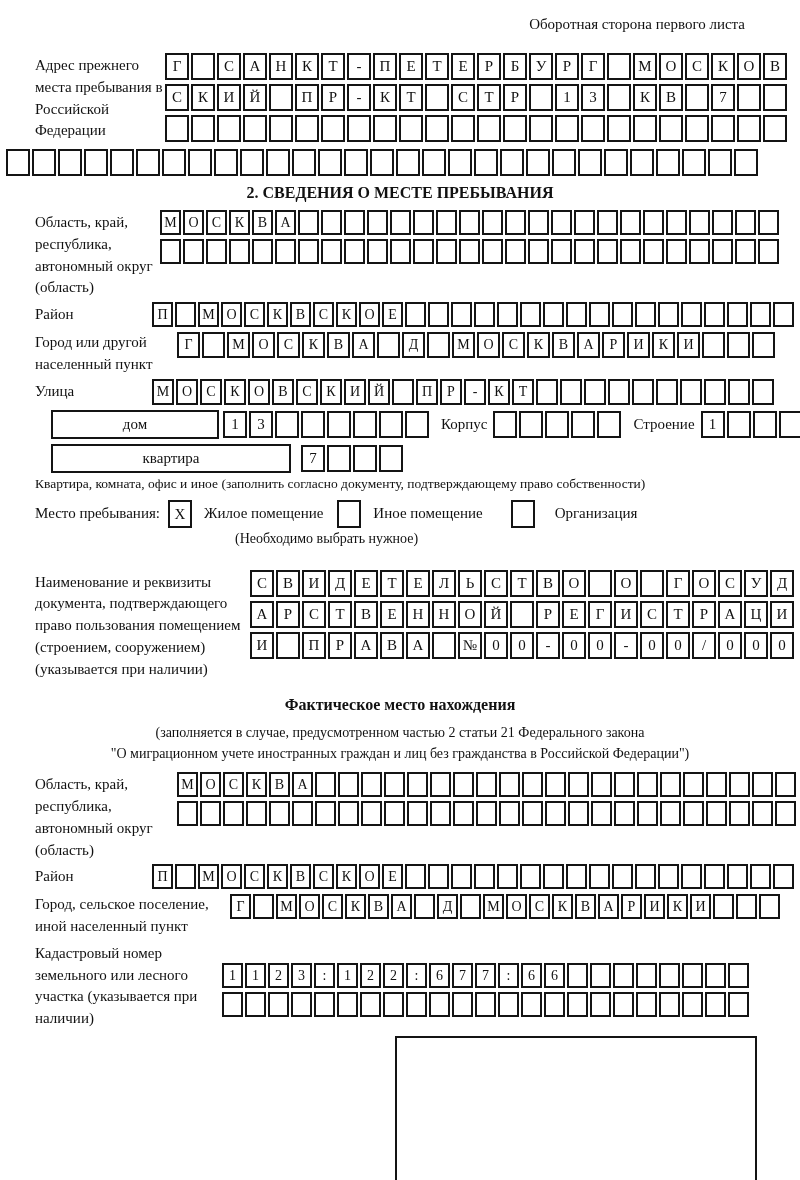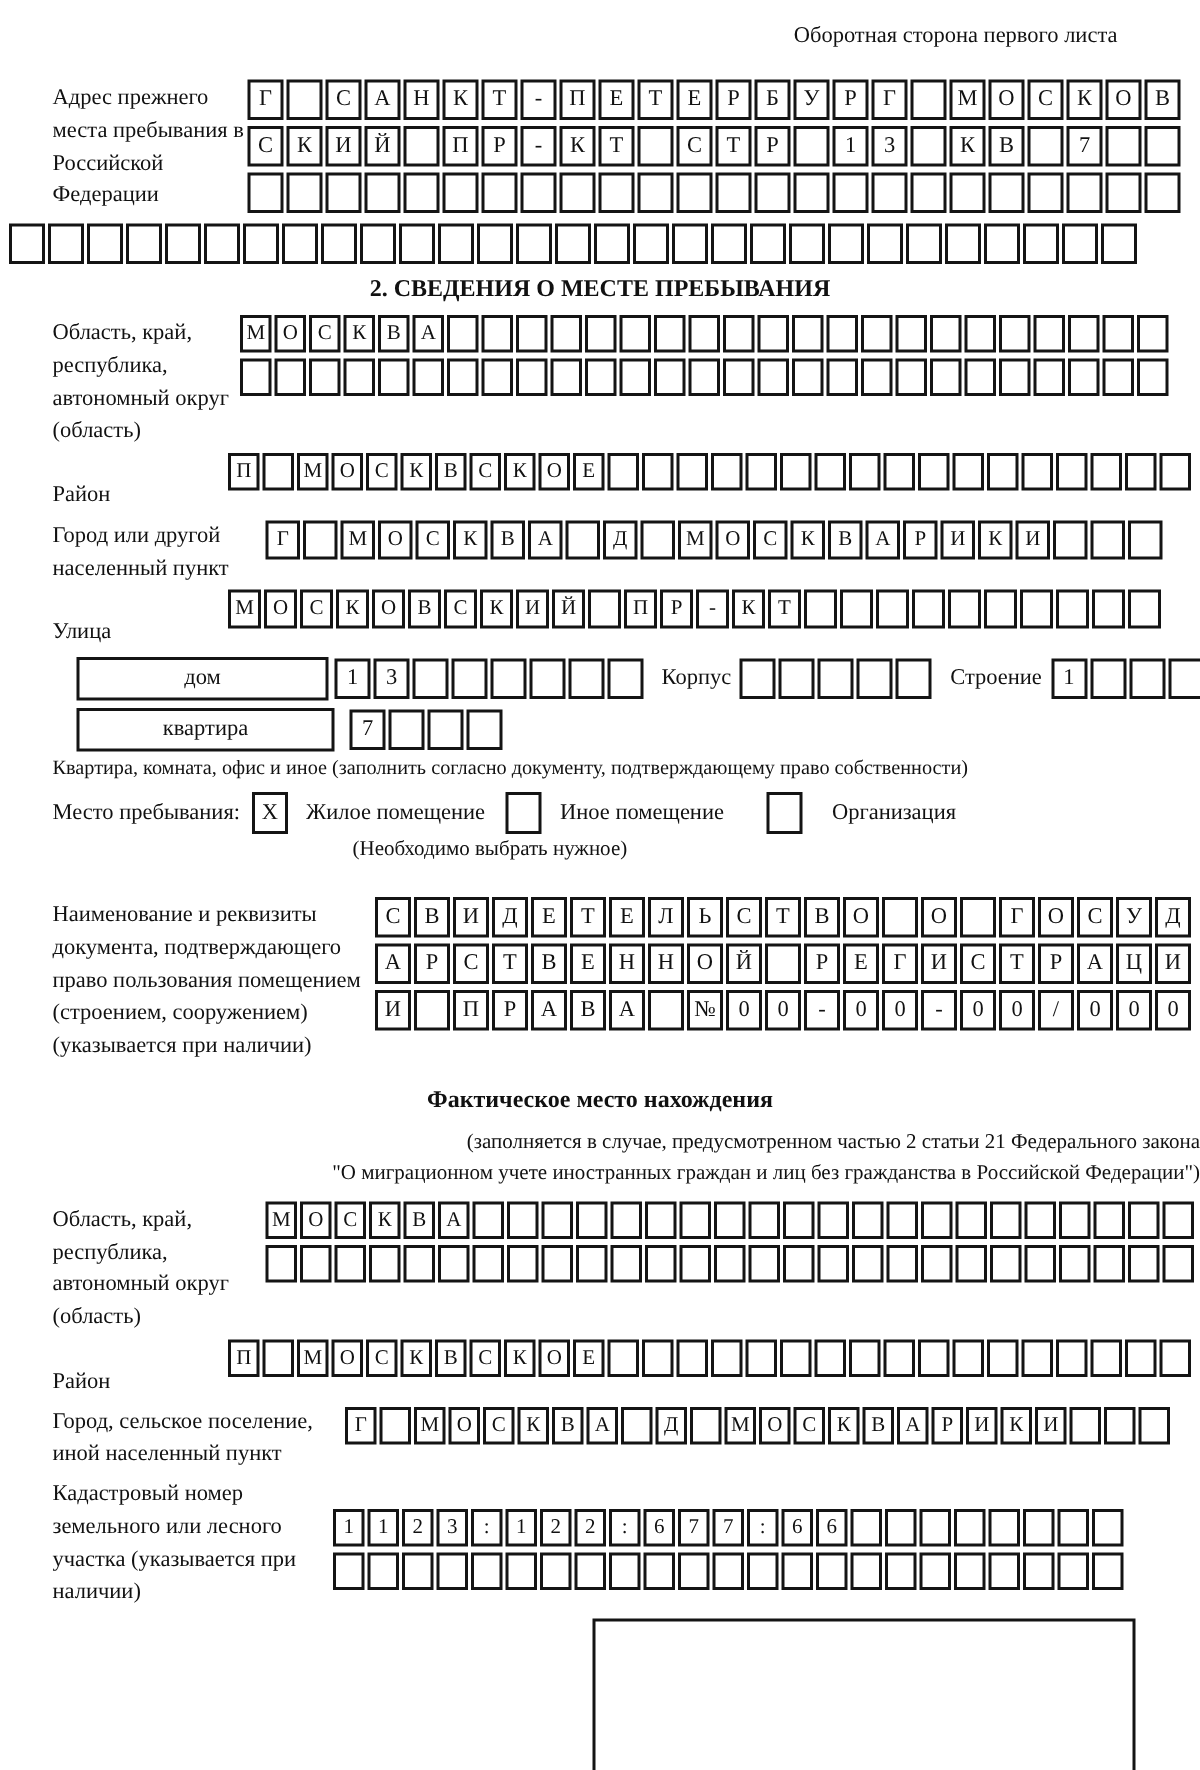--- a/index.html
+++ b/index.html
@@ -29,42 +29,42 @@
   .c22 .cell{width:22px;height:26px;line-height:22px;font-size:14px;margin-right:2px;}
   .c21 .cell{width:21px;height:25px;line-height:21px;font-size:14px;margin-right:2px;}
 
   .full-row{margin-left:6px;margin-top:2px;}
   .caption{font-size:13.5px;}
   .caption-center{text-align:center;margin:4px 10px 6px 10px;}
   .caption-left{margin:3px 0 6px 35px;}
   .h-title{font-weight:bold;text-align:center;font-size:16px;margin:8px 0 8px 0;}
 
   
-  .w130{width:130px;} .w125{width:125px;} .w117{width:117px;margin-top:16px;}
+  .w130{width:130px;} .w125{width:125px;} .w117{width:117px;}
   .w142{width:142px;} .w195{width:195px;} .w187{width:187px;} .w215{width:215px;}
 
   
   .inline-row{display:flex;align-items:center;margin-left:32px;margin-top:5px;margin-bottom:2px;}
   .named-box{
     box-sizing:border-box;border:2px solid #141414;height:29px;
     display:flex;align-items:center;justify-content:center;flex-shrink:0;margin-left:19px;
   }
   .nb-dom{width:168px;margin-right:4px;}
-  .nb-kv{width:172px;margin-right:10px;}
+  .nb-kv{width:240px;margin-right:10px;}
   .mid-lbl{margin:0 6px 0 10px;flex-shrink:0;}
 
   
   .stay-row{display:flex;align-items:center;margin-left:35px;margin-top:8px;}
   .stay-row .cb{width:24px;height:28px;line-height:24px;}
   .stay-lbl{margin:0 14px 0 10px;}
   .stay-note{margin-left:235px;margin-top:3px;margin-bottom:23px;font-size:14px;}
 
   .doc-row{margin-bottom:4px;}
 
-  .fact-note{text-align:right;font-size:14px;line-height:1.5;margin-bottom:8px;}
+  .fact-note{text-align:center;font-size:14px;line-height:1.5;margin-bottom:8px;}
 
   .stamp-box{
     box-sizing:border-box;margin-left:395px;margin-top:6px;
     width:362px;height:178px;border:2px solid #141414;background:#fff;
   }
 </style>
 </head>
 <body>
 
 <div class="page">

